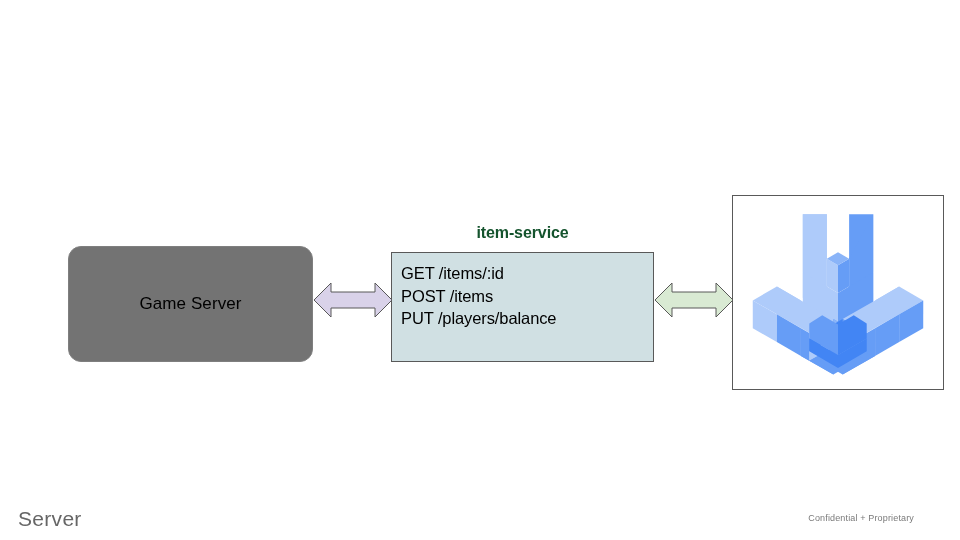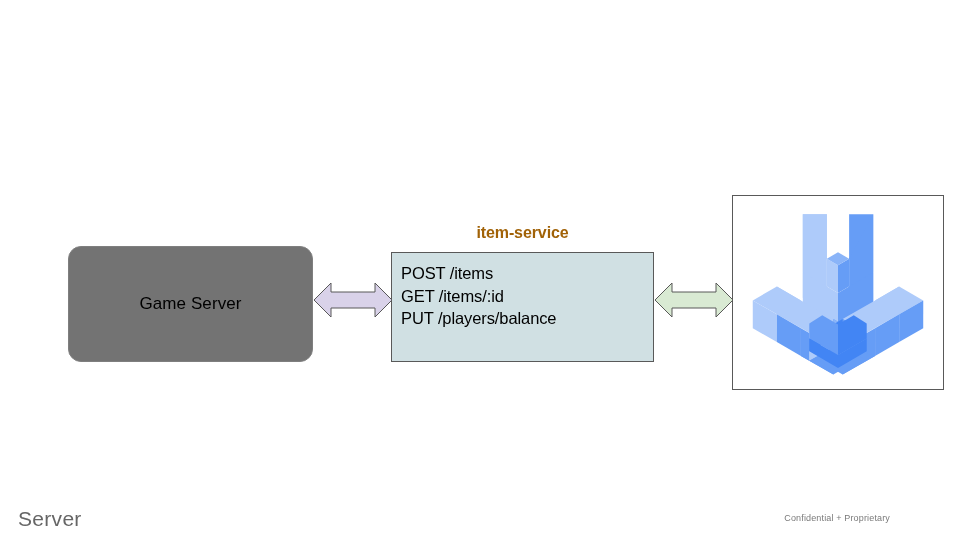--- a/index.html
+++ b/index.html
@@ -50,21 +50,21 @@
   
   #item-service-title {
     position: absolute;
     left: 391px;
     top: 223px;
     width: 263px;
     text-align: center;
     font-size: 16px;
     font-weight: bold;
     line-height: 19px;
-    color: #a16207;
+    color: #14532d;
     letter-spacing: -0.1px;
   }
 
   
   #item-service-box {
     position: absolute;
     left: 391px;
     top: 252px;
     width: 263px;
     height: 110px;
@@ -129,21 +129,21 @@
     position: absolute;
     left: 18px;
     top: 506px;
     font-size: 21px;
     line-height: 25px;
     color: #666666;
     letter-spacing: 0.3px;
   }
   #footer-confidential {
     position: absolute;
-    right: 70px;
+    right: 46px;
     top: 512px;
     font-size: 9px;
     line-height: 12px;
     color: #7a7a7a;
     letter-spacing: 0.15px;
     white-space: nowrap;
   }
 </style>
 </head>
 <body>
@@ -155,22 +155,22 @@
   </div>
 
   <svg class="arrow" id="arrow-game-to-service" viewBox="0 0 78 44" preserveAspectRatio="none">
     <polygon points="0,22 17,5 17,14 61,14 61,5 78,22 61,39 61,30 17,30 17,39" fill="#d9d2e9" stroke="#595959" stroke-width="1"></polygon>
   </svg>
 
   <div id="item-service-title">item-service</div>
 
   <div id="item-service-box">
     <ul class="endpoint-list">
+      <li>GET /items/:id</li>
       <li>POST /items</li>
-      <li>GET /items/:id</li>
       <li>PUT /players/balance</li>
     </ul>
   </div>
 
   <svg class="arrow" id="arrow-service-to-spanner" viewBox="0 0 78 44" preserveAspectRatio="none">
     <polygon points="0,22 17,5 17,14 61,14 61,5 78,22 61,39 61,30 17,30 17,39" fill="#d9ead3" stroke="#595959" stroke-width="1"></polygon>
   </svg>
 
   <div id="spanner-box">
     <svg id="spanner-logo" viewBox="0 0 200 190">

